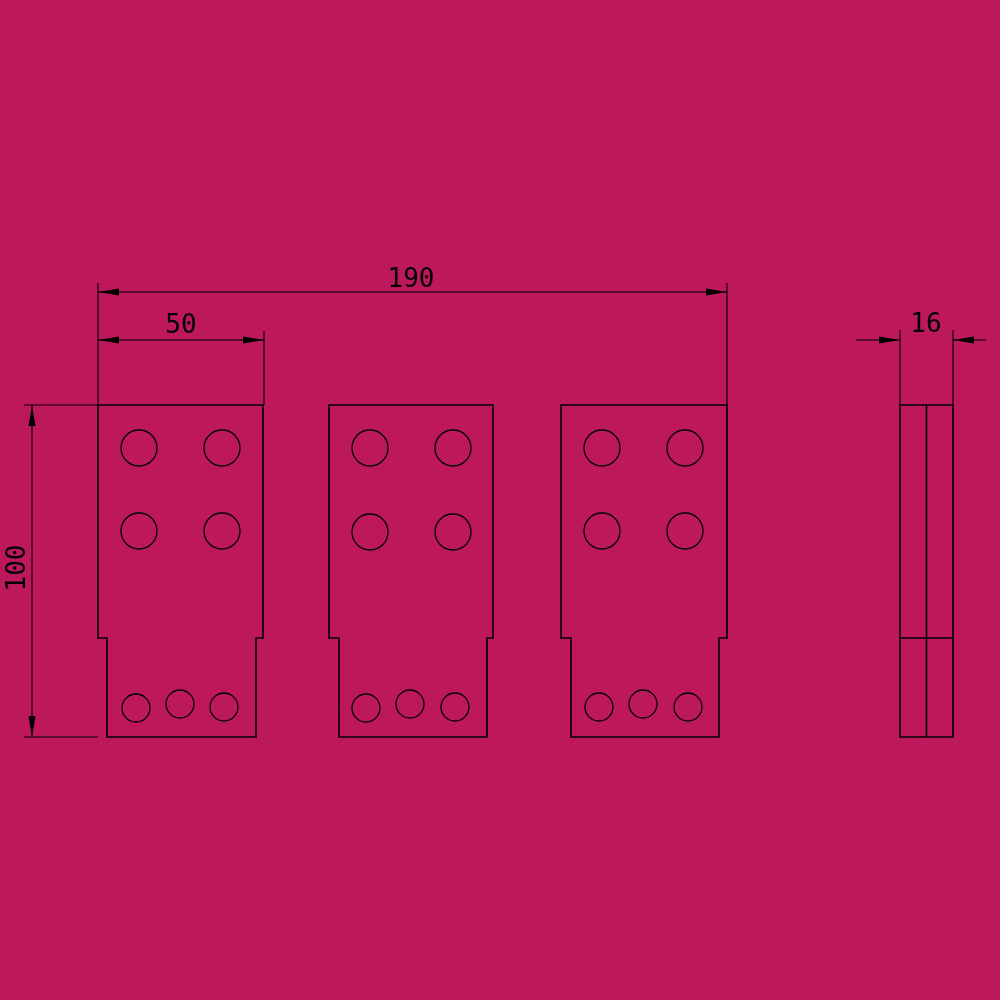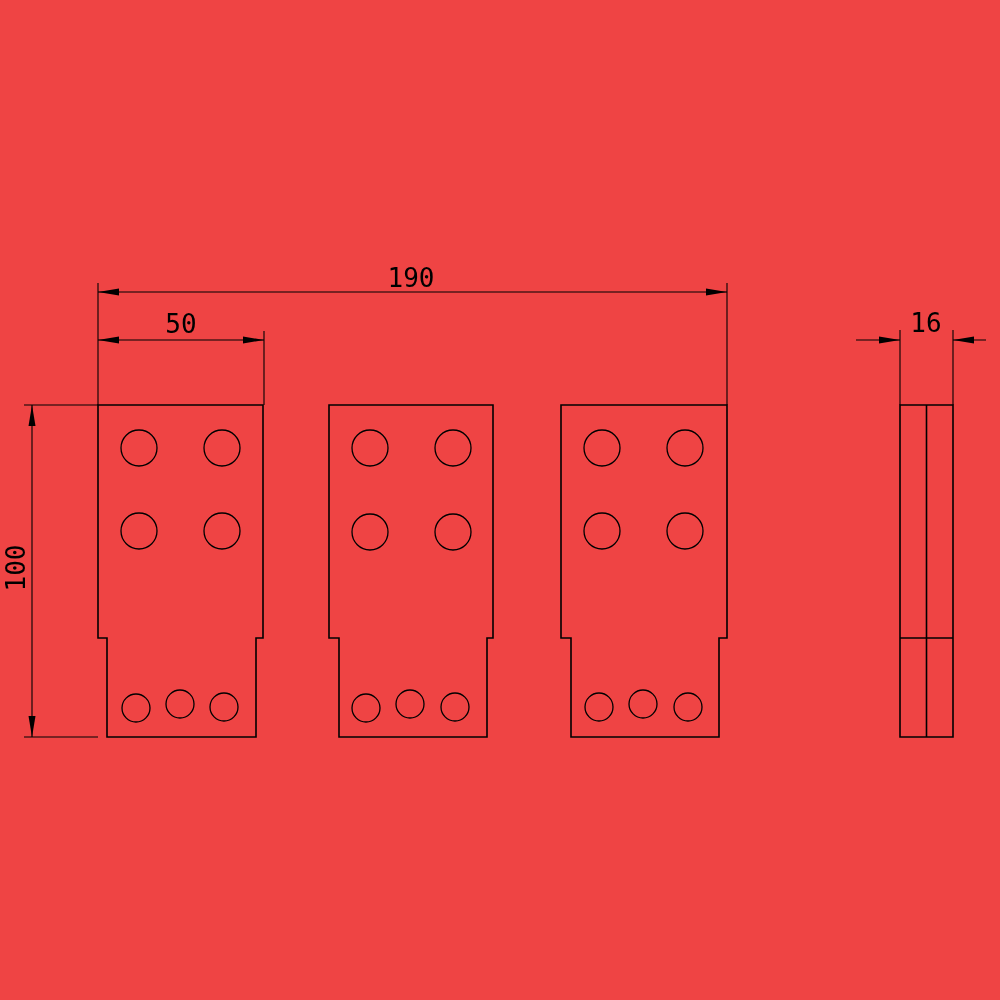--- a/index.html
+++ b/index.html
@@ -5,21 +5,21 @@
   html, body {
     margin: 0;
     padding: 0;
     background: #ffffff;
     font-family: "DejaVu Sans Mono", "Liberation Mono", monospace;
   }
   .canvas {
     position: relative;
     width: 1000px;
     height: 1000px;
-    background: #ef4444;
+    background: #be185d;
     overflow: hidden;
   }
   svg { display: block; }
   .obj {
     fill: none;
     stroke: #000000;
     stroke-width: 1.6;
   }
   .hole {
     fill: none;

